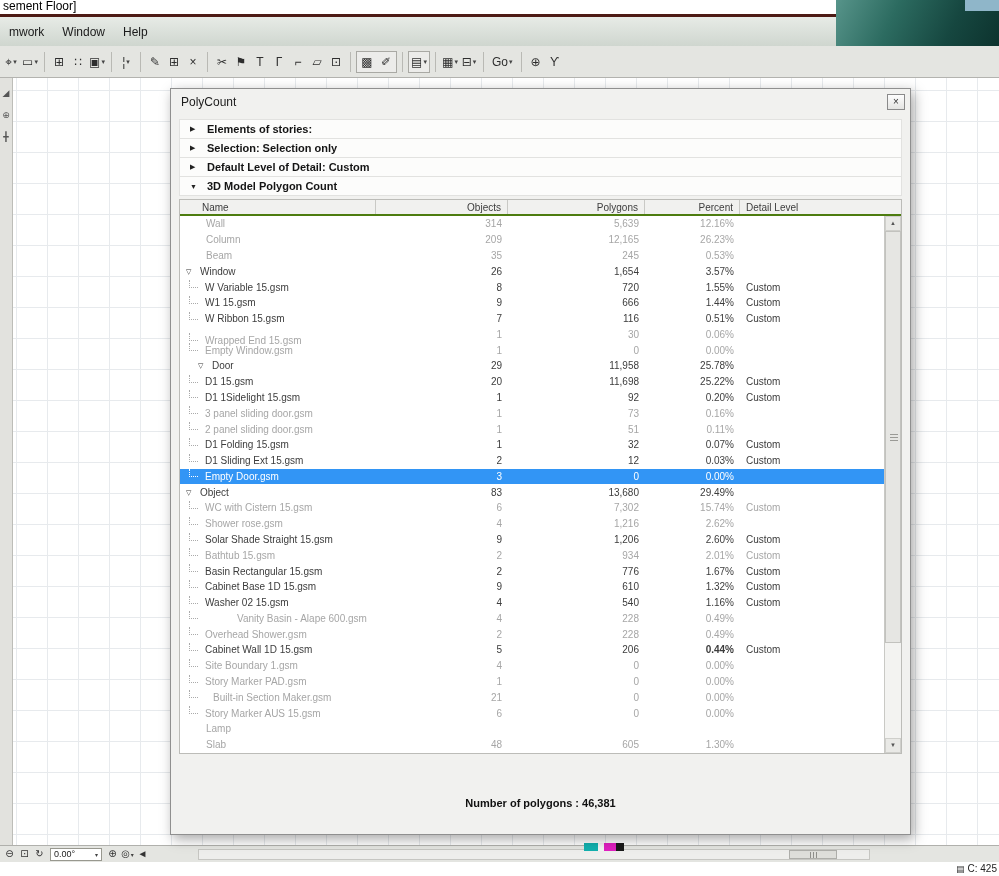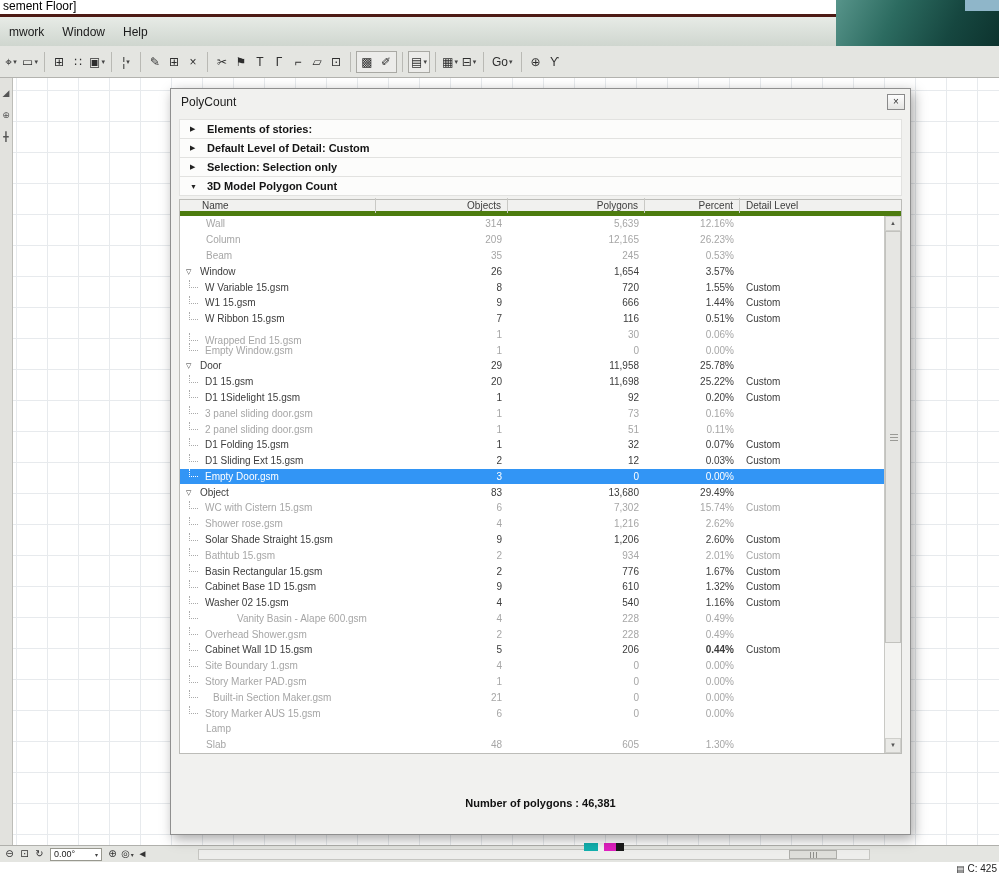--- a/index.html
+++ b/index.html
@@ -33,21 +33,21 @@
   
   .dialog{position:absolute;left:170px;top:88px;width:741px;height:747px;background:#f1f1ef;border:1px solid #8f8f8f;box-shadow:3px 4px 12px rgba(0,0,0,.35);z-index:10;}
   .dlg-titlebar{height:26px;position:relative;display:flex;align-items:center;padding-left:10px;font-size:12px;color:#1c1c1c;}
   .dlg-close{position:absolute;right:5px;top:5px;width:18px;height:16px;border:1px solid #8a8a8a;background:linear-gradient(#fdfdfd,#e4e4e2);font-size:10px;line-height:14px;text-align:center;color:#333;}
   .dlg-sections{margin:4px 8px 0;background:#fcfcfb;border:1px solid #e2e2e0;border-bottom:none;}
   .dlg-section{height:19px;display:flex;align-items:center;border-bottom:1px solid #e2e2e0;background:#fcfcfb;}
   .sec-arrow{width:10px;margin-left:10px;font-size:7px;color:#222;}
   .sec-label{margin-left:7px;font-size:11px;font-weight:bold;color:#141414;}
 
   .table-frame{margin:3px 8px 0;border:1px solid #bcbcb8;background:#fff;position:relative;width:723px;height:555px;}
-  .t-header{height:16px;display:flex;background:#f1f1ef;border-bottom:5px solid #4d7c0f;align-items:center;}
+  .t-header{height:16px;display:flex;background:#f1f1ef;border-bottom:2px solid #4d7c0f;}
   .th-cell{font-size:10px;color:#3d3d3d;line-height:15px;border-right:1px solid #c9c9c5;padding:0 6px;overflow:hidden;white-space:nowrap;}
   .th-cell:first-child{padding-left:22px;}
   .th-cell:last-child{border-right:none;}
   .t-body{position:absolute;left:0;top:16px;right:17px;bottom:0;overflow:hidden;}
   .t-row{height:15.79px;display:flex;align-items:center;font-size:10px;color:#3c3c3c;white-space:nowrap;}
   .t-row.gray{color:#a6a6a6;}
   .t-row.selected{background:var(--selection-blue,#3295f5);color:#fff;}
   .t-cell{overflow:hidden;padding:0 6px;line-height:15px;}
   .name-cell{display:flex;align-items:center;padding:0;}
   .tri{font-size:7px;margin-left:6px;width:10px;color:#333;}
@@ -227,25 +227,25 @@
     <div class="dlg-close"><span>×</span></div>
   </div>
 
   <div class="dlg-sections">
       <div class="dlg-section">
         <span class="sec-arrow">▶</span>
         <span class="sec-label">Elements of stories:</span>
       </div>
       <div class="dlg-section">
         <span class="sec-arrow">▶</span>
-        <span class="sec-label">Default Level of Detail: Custom</span>
+        <span class="sec-label">Selection: Selection only</span>
       </div>
       <div class="dlg-section">
         <span class="sec-arrow">▶</span>
-        <span class="sec-label">Selection: Selection only</span>
+        <span class="sec-label">Default Level of Detail: Custom</span>
       </div>
       <div class="dlg-section">
         <span class="sec-arrow">▼</span>
         <span class="sec-label">3D Model Polygon Count</span>
       </div>
     </div>
 
   <div class="table-frame">
     <div class="t-header">
         <div class="th-cell" style="width: 196px; text-align: left;">Name</div>
@@ -339,21 +339,21 @@
           <div class="t-cell name-cell" style="width: 196px;">
             <span class="tree-l"></span>
             <span class="row-name">Empty Window.gsm</span>
           </div>
           <div class="t-cell" style="width: 132px; text-align: right;">1</div>
           <div class="t-cell" style="width: 137px; text-align: right;">0</div>
           <div class="t-cell" style="width: 95px; text-align: right;">0.00%</div>
           <div class="t-cell" style="width: 144px; text-align: left;"></div>
         </div>
         <div class="t-row">
-          <div class="t-cell name-cell" style="width: 196px;">
+          <div class="t-cell name-cell" style="width: 196px; padding-left: 12px;">
             <span class="tri">▽</span>
             <span class="row-name">Door</span>
           </div>
           <div class="t-cell" style="width: 132px; text-align: right;">29</div>
           <div class="t-cell" style="width: 137px; text-align: right;">11,958</div>
           <div class="t-cell" style="width: 95px; text-align: right;">25.78%</div>
           <div class="t-cell" style="width: 144px; text-align: left;"></div>
         </div>
         <div class="t-row">
           <div class="t-cell name-cell" style="width: 196px;">

